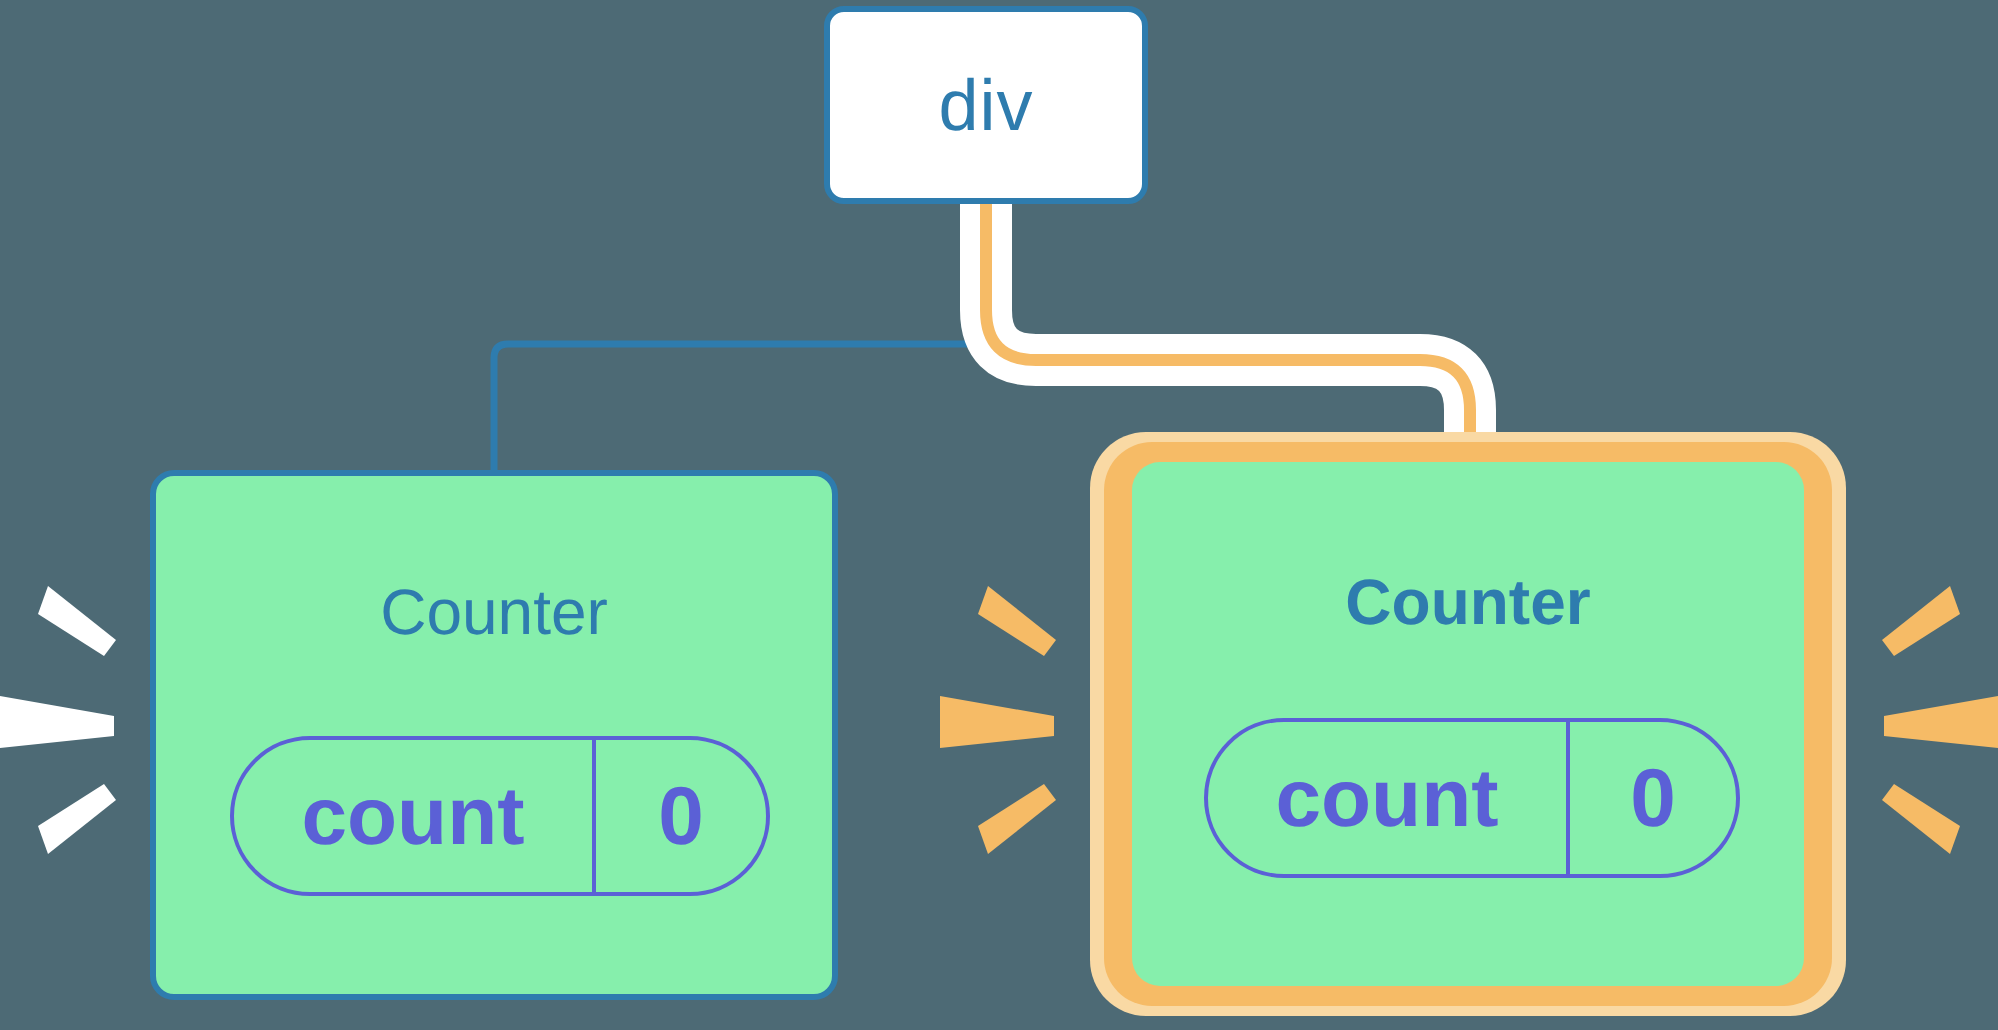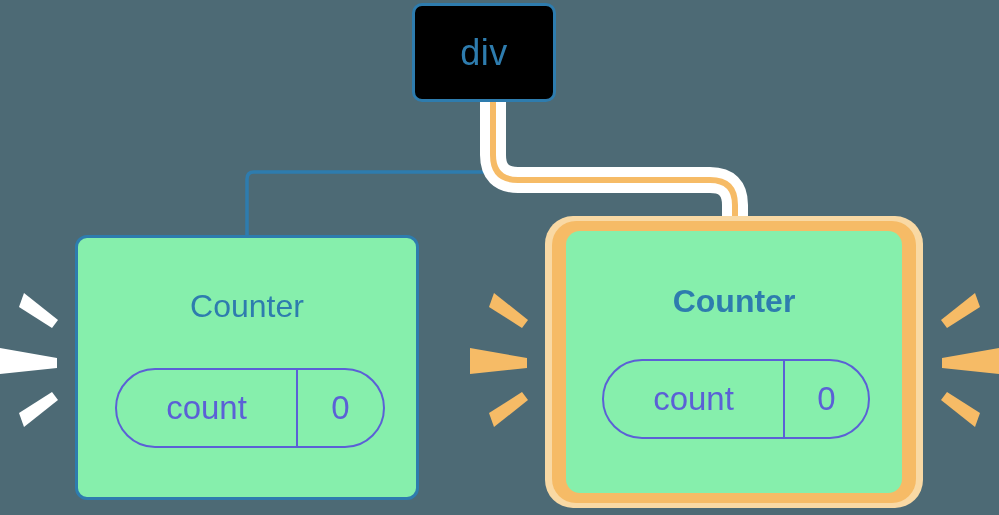--- a/index.html
+++ b/index.html
@@ -22,23 +22,23 @@
     top: 0;
     width: 999px;
     height: 515px;
   }
 
   
   .div-node {
     position: absolute;
     left: 412px;
     top: 3px;
-    width: 144px;
+    width: 162px;
     height: 99px;
-    background: #000000;
+    background: #ffffff;
     border: 3px solid #2e7cae;
     border-radius: 10px;
     box-sizing: border-box;
     display: flex;
     align-items: center;
     justify-content: center;
     z-index: 6;
   }
   .div-label {
     font-size: 36px;
@@ -113,22 +113,23 @@
     background: transparent;
   }
   .card-left .pill  { left: 37px;  top: 130px; width: 270px; }
   .card-right .pill { left: 36px;  top: 128px; width: 268px; }
 
   .pill-key, .pill-val {
     display: flex;
     align-items: center;
     justify-content: center;
     color: #5b60d6;
-    font-size: 33px;
-    box-sizing: border-box;
+    font-size: 41px;
+    box-sizing: border-box;
+    font-weight: bold;
   }
   .pill-key {
     flex: 0 0 181px;
     border-right: 2px solid #5b60d6;
   }
   .pill-val { flex: 1 1 auto; }
 
   
   .burst {
     position: absolute;

